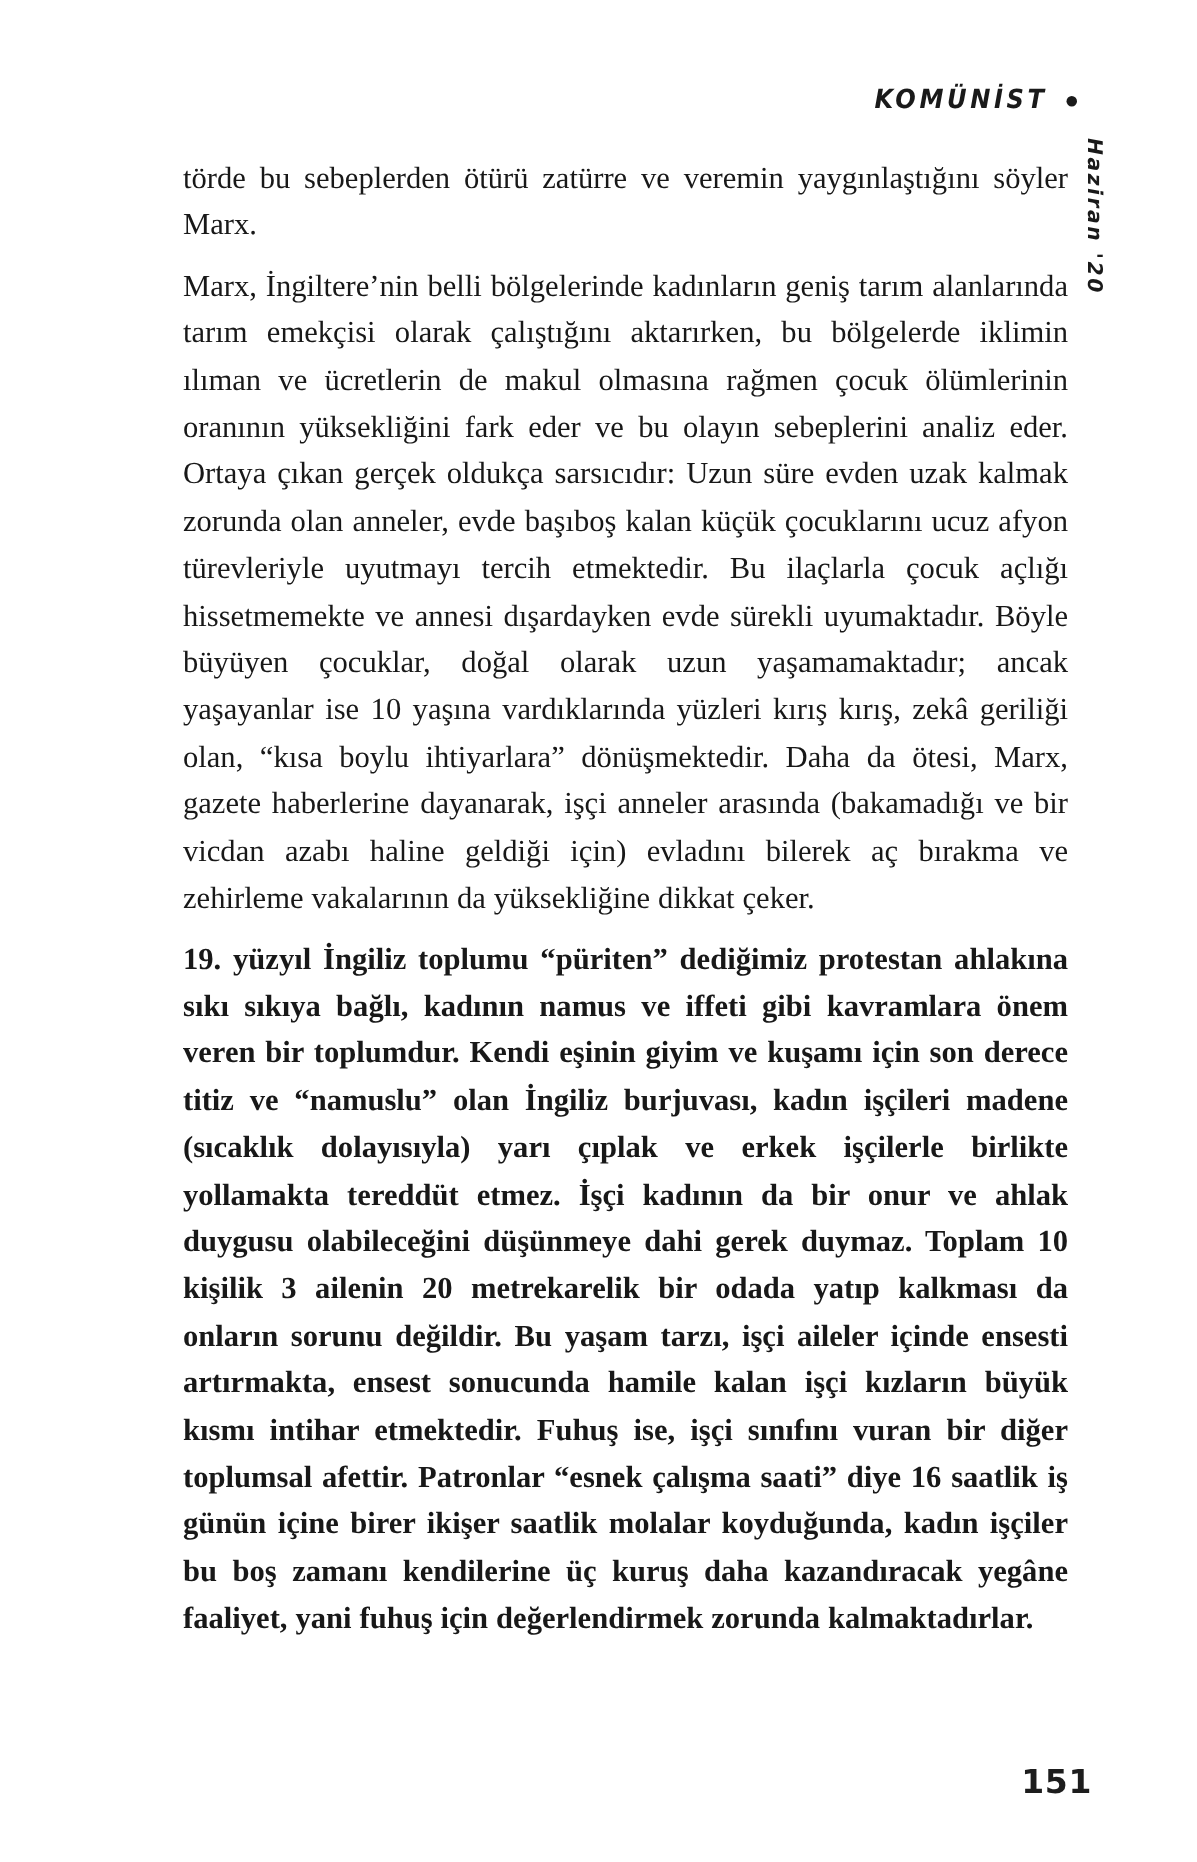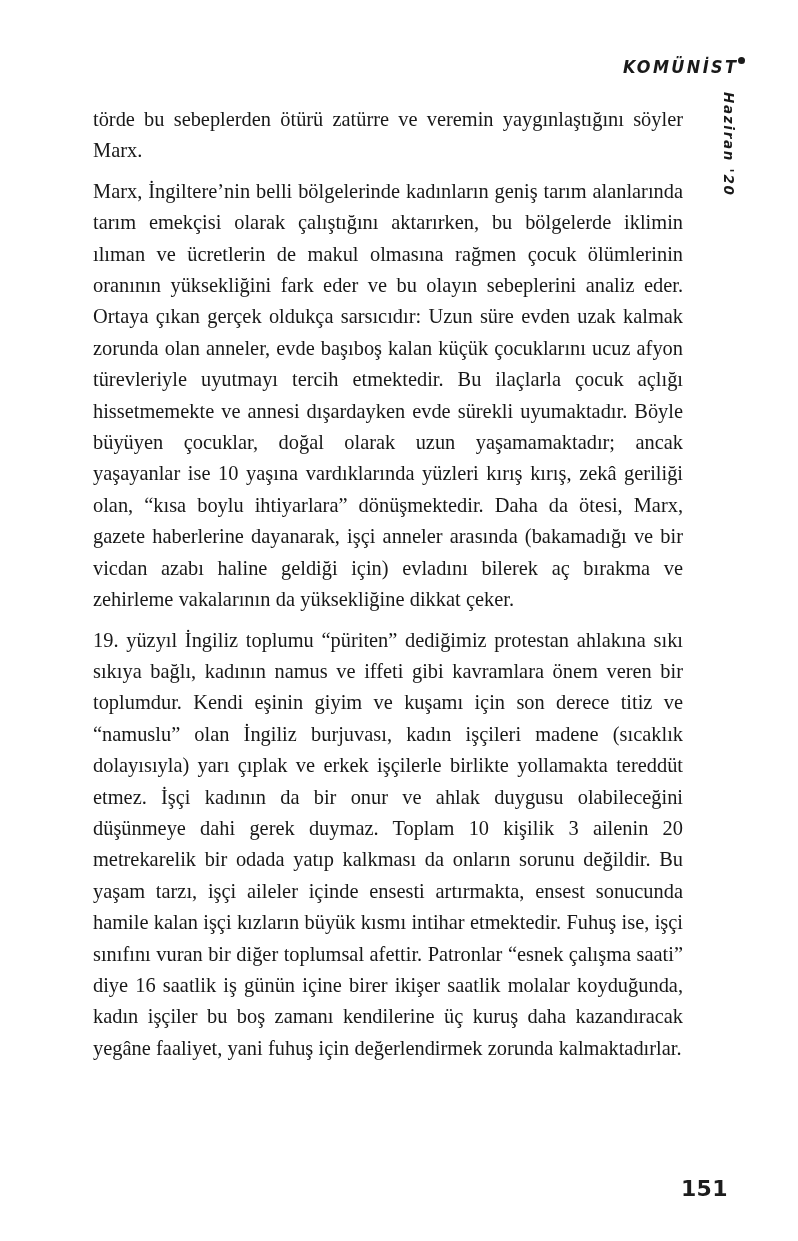--- a/index.html
+++ b/index.html
@@ -14,23 +14,24 @@
     height: 1241px;
     background: #ffffff;
     overflow: hidden;
     box-sizing: border-box;
   }
 
   
   .running-head {
     position: absolute;
     top: 57px;
-    right: 53px;
+    right: 80px;
     display: flex;
-    align-items: flex-start;
+    align-items: center;
+    gap: 13px;
   }
 
   .running-head-title {
     font-family: "DejaVu Sans", sans-serif;
     font-weight: 700;
     font-style: italic;
     font-size: 17.5px;
     letter-spacing: 2.6px;
     color: #1a1a1a;
     transform: scaleX(0.92);
@@ -67,38 +68,39 @@
     font-style: italic;
     font-size: 13.5px;
     letter-spacing: 1.7px;
     color: #1a1a1a;
   }
 
   
   .text-column {
     position: absolute;
     top: 104px;
-    left: 93px;
+    left: 122px;
     width: 590px;
   }
 
   .body-paragraph {
     font-family: "Liberation Serif", "DejaVu Serif", serif;
     font-size: 20.4px;
     line-height: 31.4px;
     color: #181818;
     text-align: justify;
     text-justify: inter-word;
     margin: 0 0 9px 0;
     hyphens: manual;
     word-spacing: 0.2px;
   }
 
   .body-paragraph:last-child {
     margin-bottom: 0;
+    font-weight: bold;
   }
 
   
   .folio {
     position: absolute;
     right: 70px;
     bottom: 40px;
     font-family: "DejaVu Sans", sans-serif;
     font-weight: 700;
     font-size: 22px;

